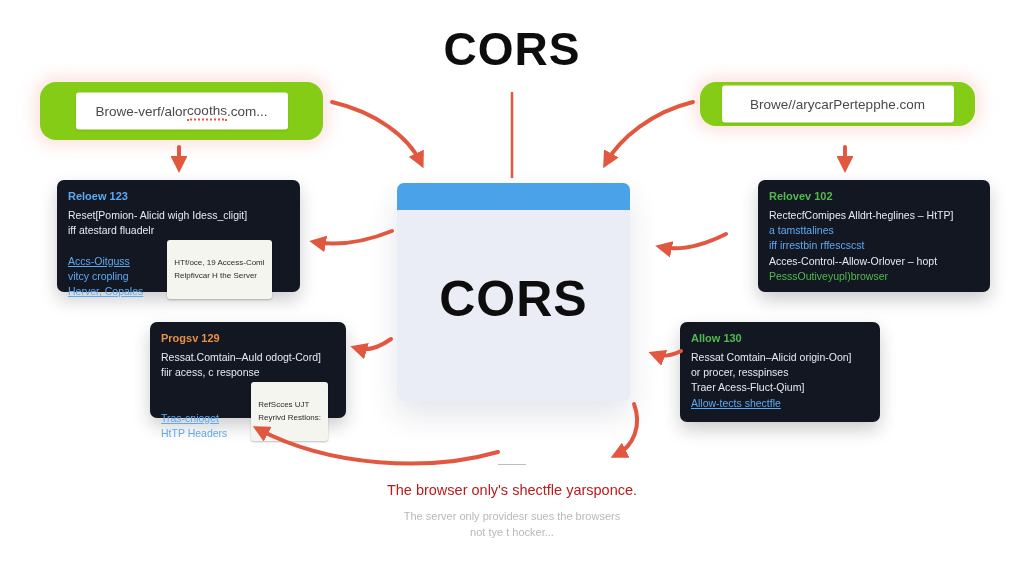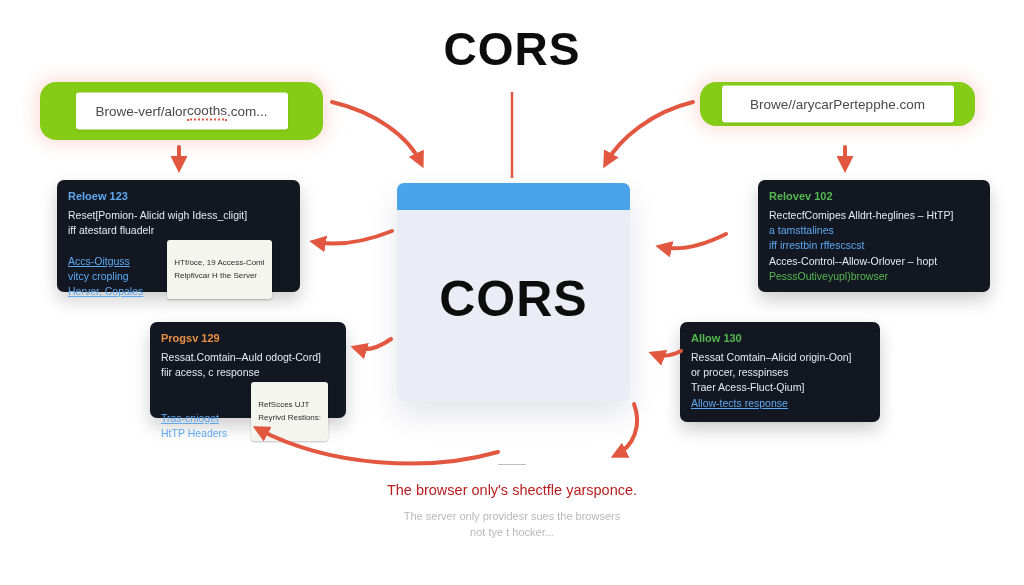--- a/index.html
+++ b/index.html
@@ -150,21 +150,21 @@
         <div>Reyrivd Restlons:</div>
       </div>
     </div>
   </div>
 
   <div class="code-box cb-br">
     <div class="code-header c-green">Allow 130</div>
     <div class="code-line c-white">Ressat Comtain–Alicid origin-Oon]</div>
     <div class="code-line c-white">or procer, resspinses</div>
     <div class="code-line c-white">Traer Acess-Fluct-Qium]</div>
-    <div class="code-line c-blue u">Allow-tects response</div>
+    <div class="code-line c-blue u">Allow-tects shectfle</div>
   </div>
 
   <div class="divider"></div>
   <div class="caption-main">The browser only's shectfle yarsponce.</div>
   <div class="caption-sub1">The server only providesr sues the browsers</div>
   <div class="caption-sub2">not tye t hocker...</div>
 
   <svg class="arrows" width="1024" height="585" viewBox="0 0 1024 585">
     <defs>
       <marker id="ah" viewBox="0 0 10 10" refX="6.5" refY="5" markerWidth="4.2" markerHeight="4.2" orient="auto-start-reverse">

